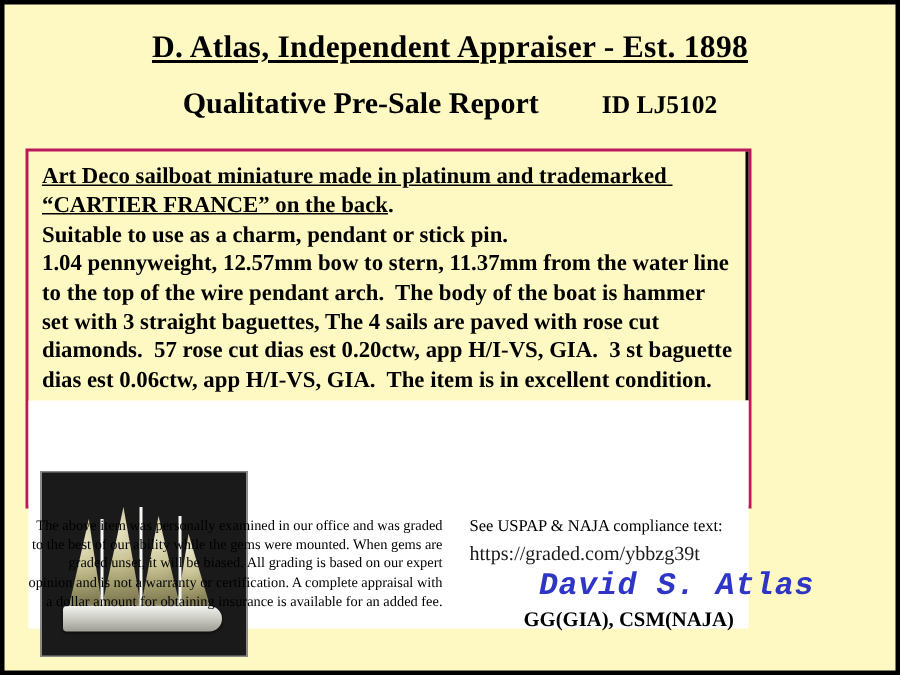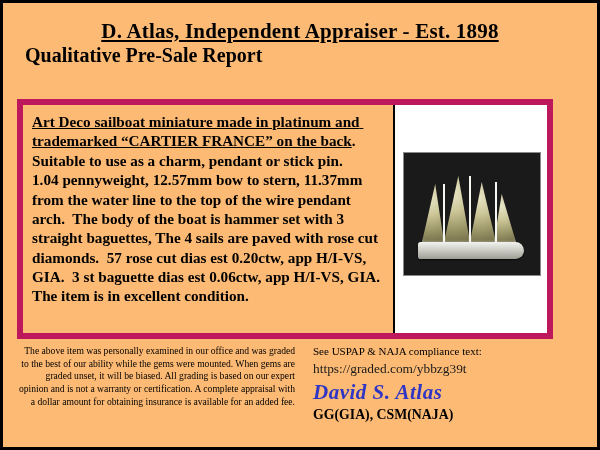--- a/index.html
+++ b/index.html
@@ -13,61 +13,62 @@
     font-family: "Liberation Serif", serif;
     color: #000000;
     overflow: hidden;
   }
   .page {
     position: relative;
     width: 600px;
     height: 450px;
     box-sizing: border-box;
     border: 3px solid #000000;
-    background: #fdba74;
+    background: #fef9c3;
   }
 
   
   .header-title {
     text-align: center;
     font-size: 21px;
     font-weight: bold;
     text-decoration: underline;
     margin-top: 16px;
     letter-spacing: 0.2px;
   }
   .subhead-row {
     display: flex;
     align-items: baseline;
     justify-content: center;
+    margin-top: 14px;
     padding: 0 22px;
-    flex-direction: column;
   }
   .subhead-title {
     font-size: 20px;
     font-weight: bold;
     flex: 0 0 auto;
   }
   .subhead-id {
     font-size: 17px;
     font-weight: bold;
     margin-left: 42px;
     flex: 0 0 auto;
   }
 
   
   .body-box {
     position: absolute;
     left: 14px;
     top: 96px;
-    width: 536px;
+    width: 484px;
     height: 240px;
     box-sizing: border-box;
-    border: 6px solid #be185d;
+    border: 2px solid #be185d;
     display: flex;
+    flex-direction: column;
   }
   .desc-col {
     flex: 1 1 auto;
     padding: 7px 8px 4px 9px;
     box-sizing: border-box;
     border-right: 2px solid #000000;
   }
   .desc-text {
     font-size: 15.2px;
     font-weight: bold;
@@ -162,43 +163,46 @@
     font-size: 11px;
     line-height: 1.25;
   }
   .compliance-url {
     font-size: 13.4px;
     color: #1a1a1a;
     line-height: 1.3;
     margin-top: 1px;
   }
   .signature {
-    font-family: Liberation Serif, serif;
+    font-family: Liberation Mono, monospace;
     font-style: italic;
     font-weight: bold;
     font-size: 21px;
     color: #2f35c4;
     margin-top: 3px;
     letter-spacing: 0.5px;
+    text-align: center;
   }
   .credentials {
     font-size: 13.8px;
     font-weight: bold;
     margin-top: 2px;
+    margin-left: 36px;
   }
 </style>
 </head>
 <body>
 
 <div class="page">
 
   <div class="header-title">D. Atlas, Independent Appraiser - Est. 1898</div>
 
   <div class="subhead-row">
     <div class="subhead-title">Qualitative Pre-Sale Report</div>
+    <div class="subhead-id">ID LJ5102</div>
   </div>
 
   <div class="body-box">
     <div class="desc-col">
       <div class="desc-text"><span class="u">Art Deco sailboat miniature made in platinum and trademarked “CARTIER FRANCE” on the back</span><span>.
 Suitable to use as a charm, pendant or stick pin.
 1.04 pennyweight, 12.57mm bow to stern, 11.37mm from the water line to the top of the wire pendant arch.  The body of the boat is hammer set with 3 straight baguettes, The 4 sails are paved with rose cut diamonds.  57 rose cut dias est 0.20ctw, app H/I-VS, GIA.  3 st baguette dias est 0.06ctw, app H/I-VS, GIA.  The item is in excellent condition.</span></div>
     </div>
     <div class="photo-col">
       <div class="photo-frame">

